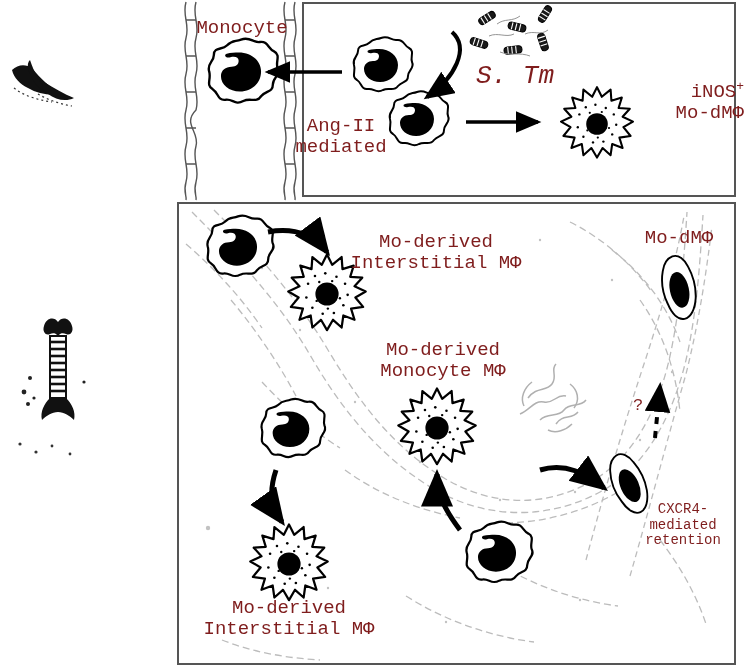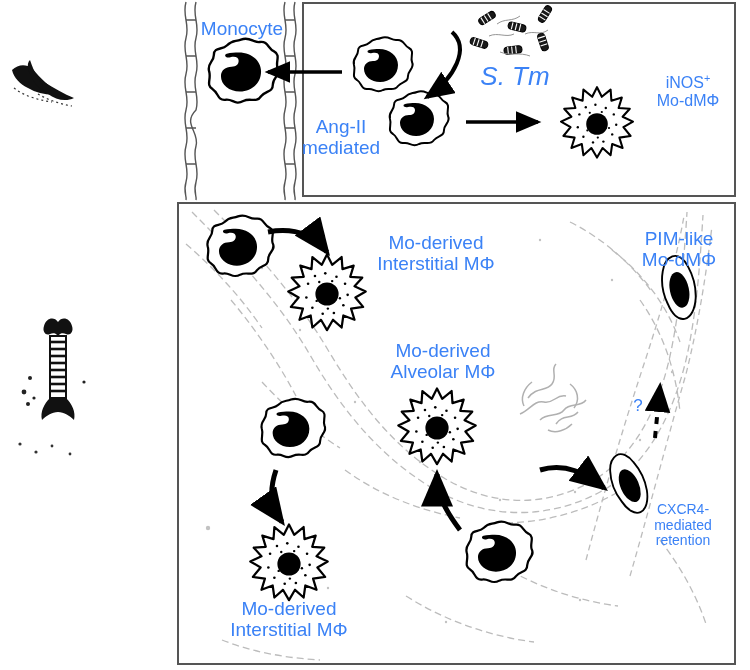--- a/index.html
+++ b/index.html
@@ -1,21 +1,21 @@
 <!DOCTYPE html>
 <html><head>
 <meta charset="utf-8">
 <style>
   html,body{margin:0;padding:0;background:#ffffff;}
   body{width:750px;height:670px;position:relative;overflow:hidden;
        font-family:"Liberation Sans",sans-serif;color:#000;}
   .stage{position:absolute;inset:0;width:750px;height:670px;}
   svg.layer{position:absolute;left:0;top:0;width:750px;height:670px;}
-  .lbl{position:absolute;text-align:center;line-height:1.12;color:#3b82f6;
-       font-family:Liberation Sans, sans-serif;white-space:nowrap;}
+  .lbl{position:absolute;text-align:center;line-height:1.12;color:#7f1d1d;
+       font-family:Liberation Mono, monospace;white-space:nowrap;}
   .lbl sup{font-size:0.68em;vertical-align:super;line-height:0;}
   .ital{font-style:italic;}
 </style>
 </head>
 <body>
 
 <div class="stage">
 
   <svg class="layer" viewBox="0 0 750 670">
     <defs>
@@ -279,43 +279,42 @@
 
   <div class="lbl" style="left:186px;top:18px;width:112px;font-size:19px;">Monocyte</div>
 
   <div class="lbl" style="left:281px;top:116px;width:120px;font-size:19px;">
     <div>Ang-II</div>
     <div>mediated</div>
   </div>
 
   <div class="lbl ital" style="left:468px;top:62px;width:94px;font-size:26px;">S. Tm</div>
 
-  <div class="lbl" style="left:632px;top:74px;width:112px;font-size:16px;text-align:center;">
+  <div class="lbl" style="left:632px;top:82px;width:112px;font-size:19px;text-align:right;">
     <div><span>iNOS</span><sup>+</sup></div>
     <div>Mo-dMΦ</div>
   </div>
 
   <div class="lbl" style="left:348px;top:232px;width:176px;font-size:19px;">
     <div>Mo-derived</div>
     <div>Interstitial MΦ</div>
   </div>
 
   <div class="lbl" style="left:200px;top:598px;width:178px;font-size:19px;">
     <div>Mo-derived</div>
     <div>Interstitial MΦ</div>
   </div>
 
   <div class="lbl" style="left:378px;top:340px;width:130px;font-size:19px;">
     <div>Mo-derived</div>
-    <div>Alveolar MΦ</div>
+    <div>Monocyte MΦ</div>
   </div>
 
 
   <div class="lbl" style="left:622px;top:228px;width:114px;font-size:19px;">
-    <div>PIM-like</div>
     <div>Mo-dMΦ</div>
   </div>
 
   <div class="lbl" style="left:630px;top:502px;width:106px;font-size:14px;">
     <div>CXCR4-</div>
     <div>mediated</div>
     <div>retention</div>
   </div>
 
   <div class="lbl" style="left:630px;top:396px;width:16px;font-size:17px;">?</div>

